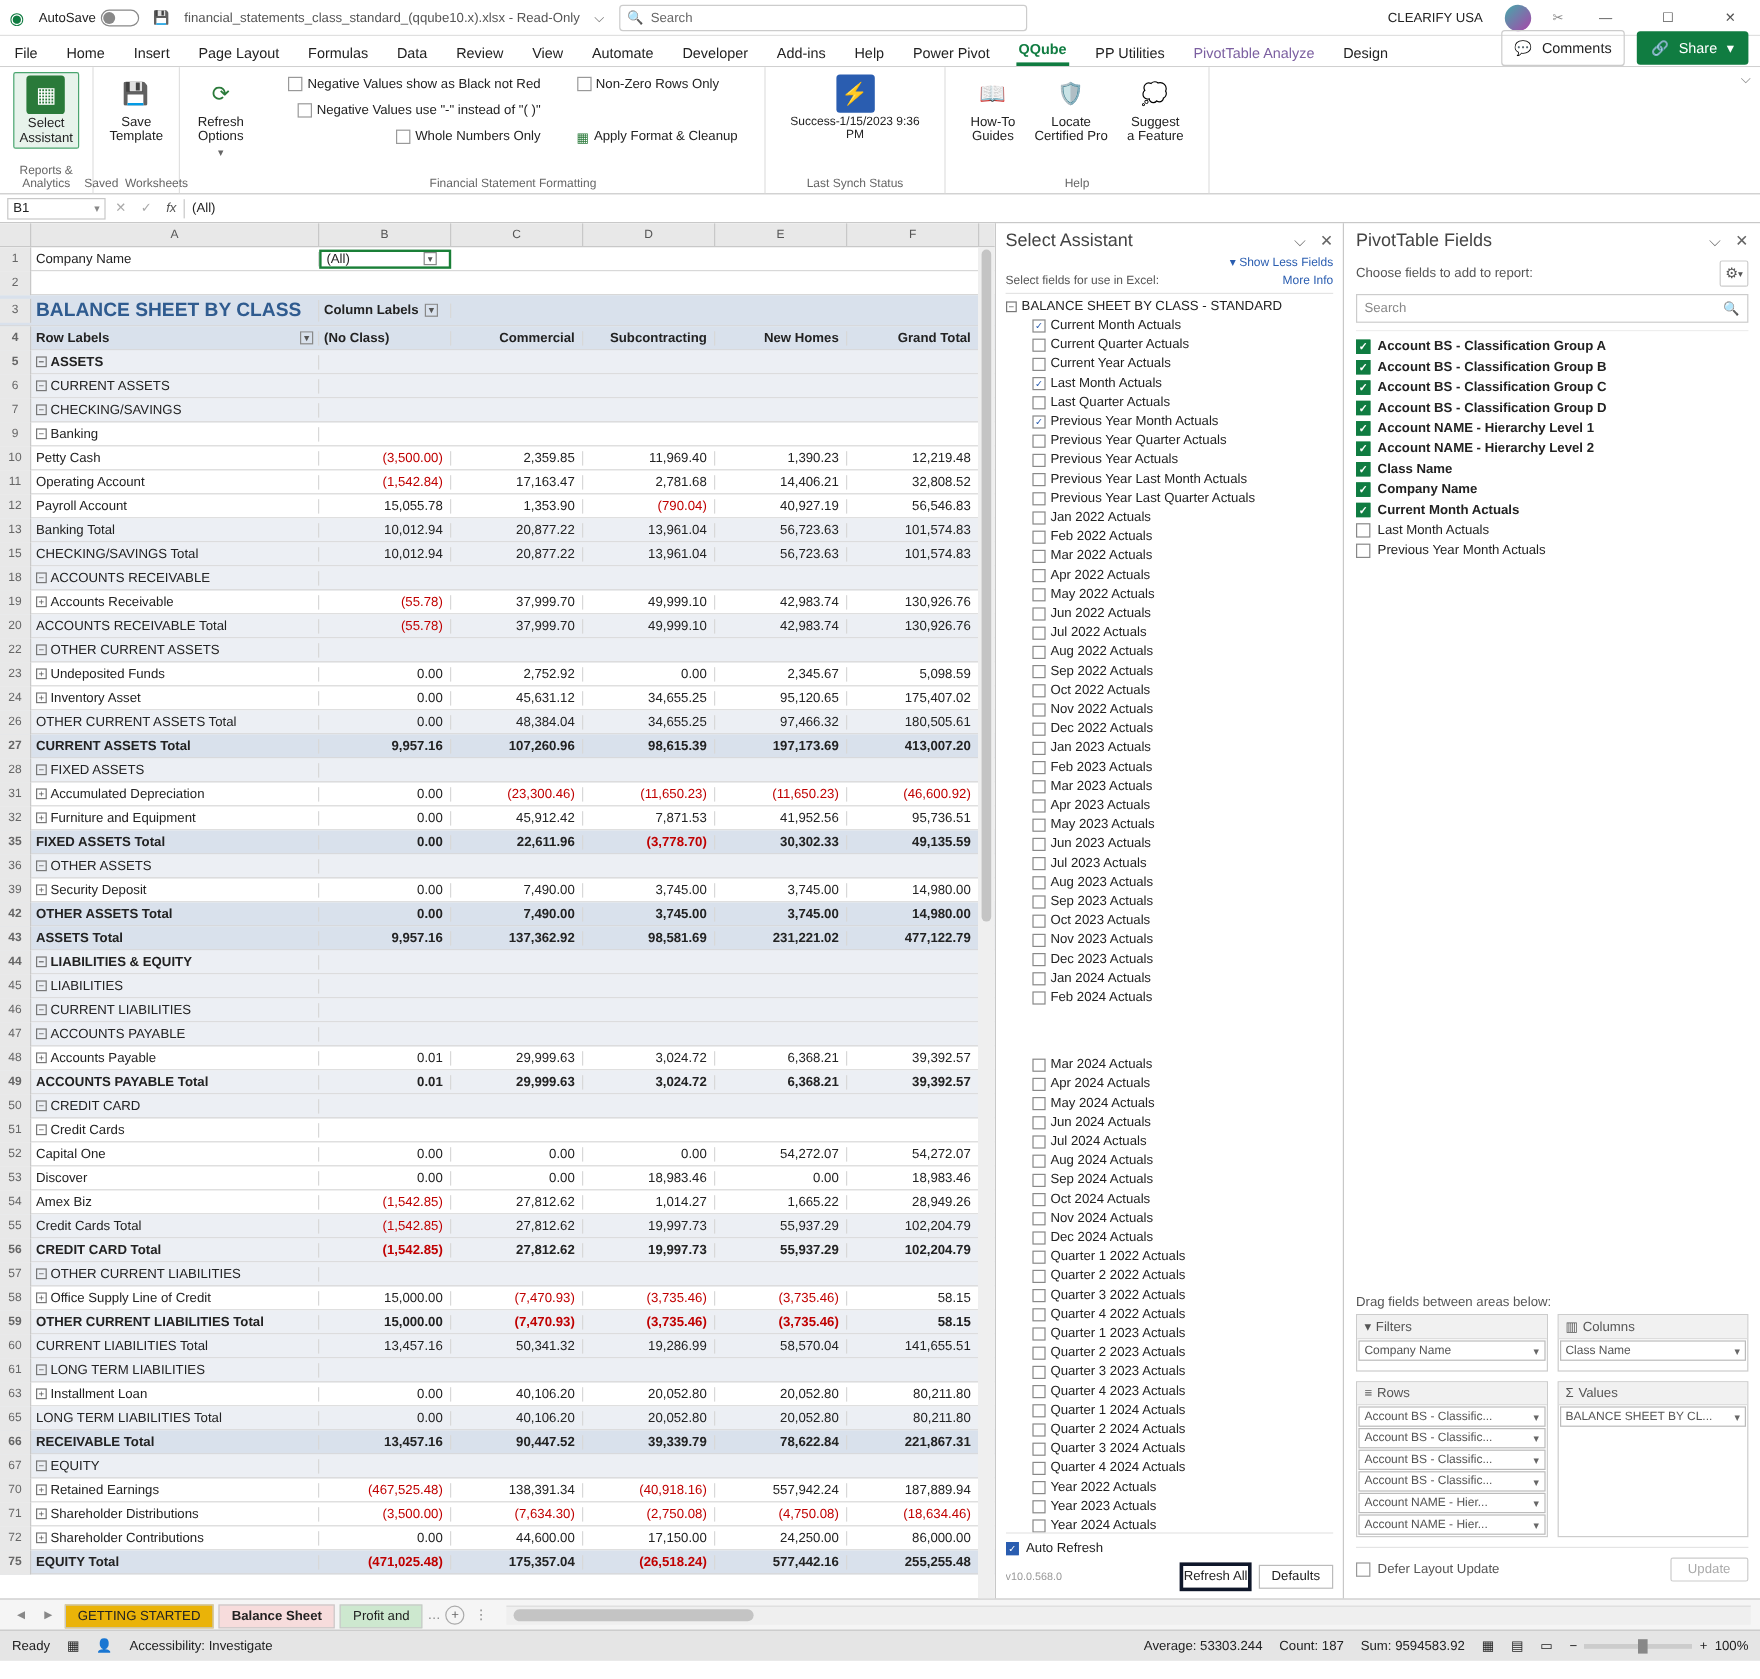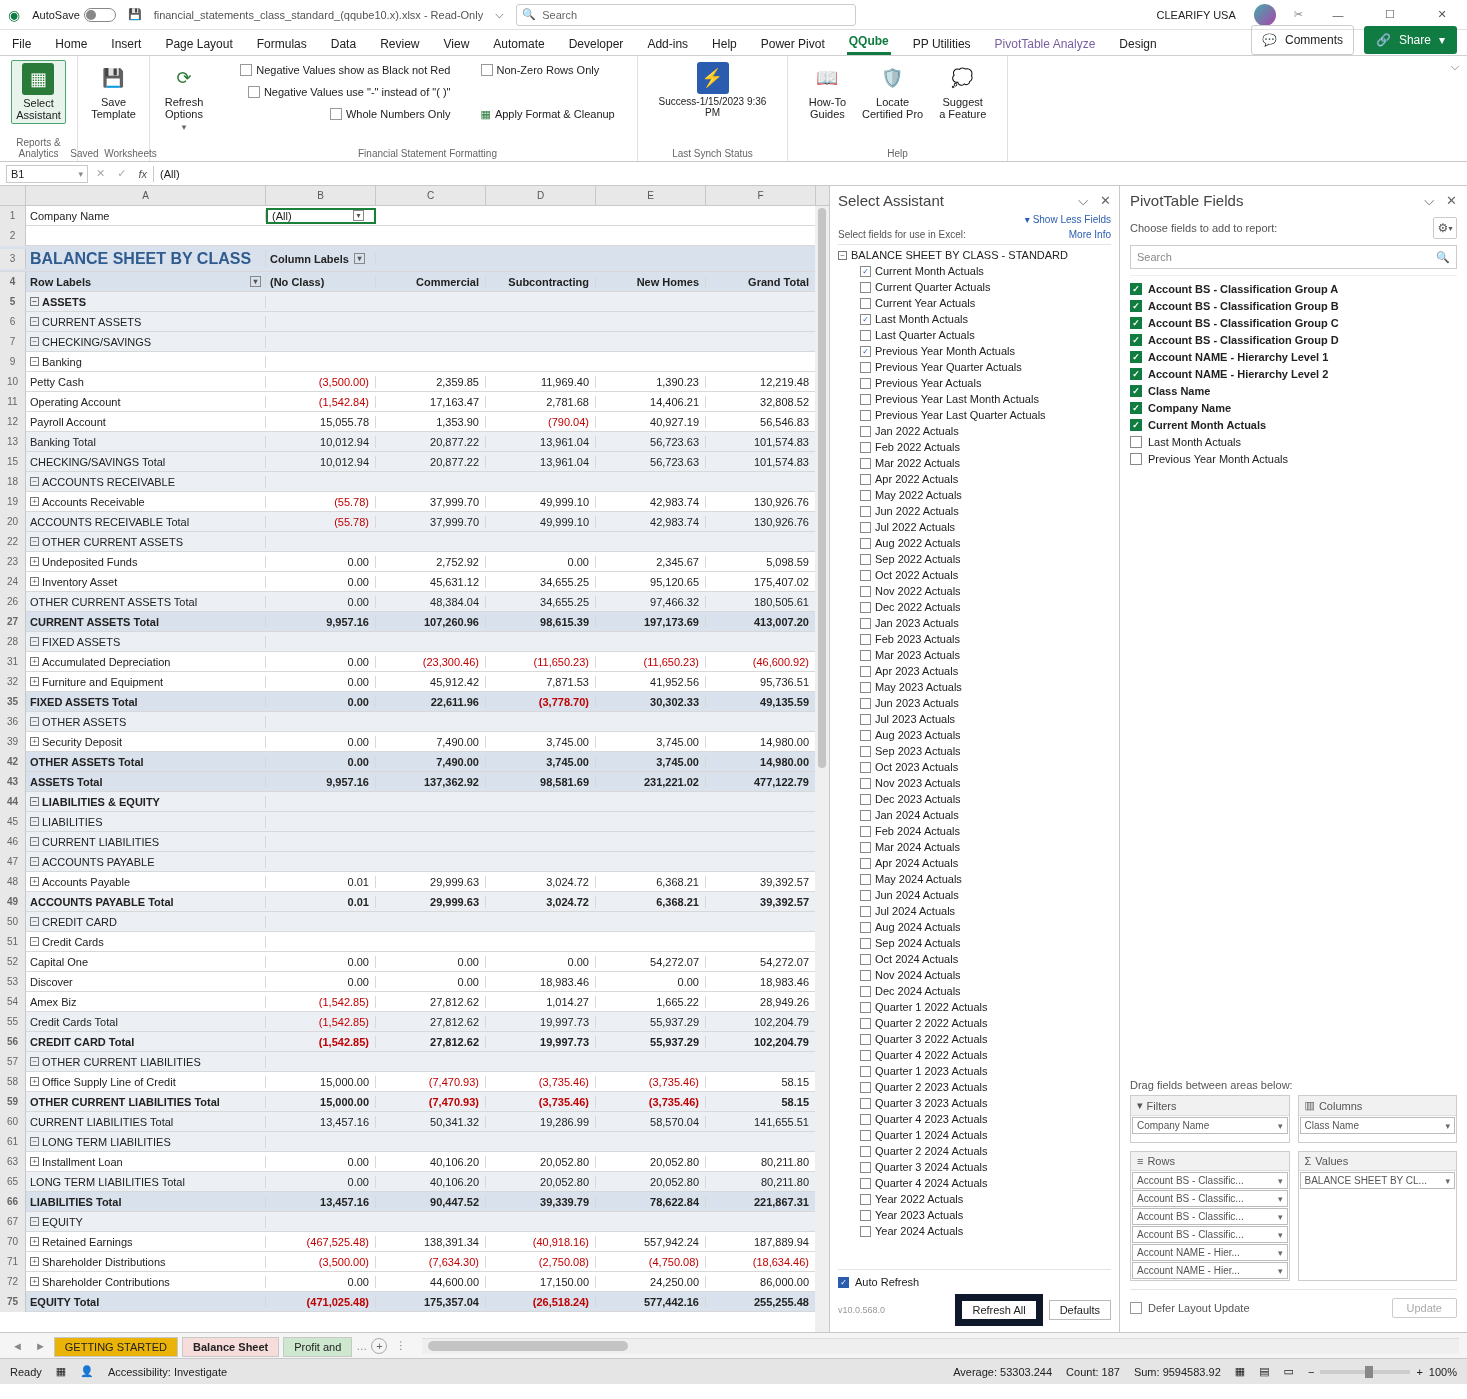--- a/index.html
+++ b/index.html
@@ -826,21 +826,21 @@
           </div>
           <div class="cB">0.00</div>
           <div class="cC">40,106.20</div>
           <div class="cD">20,052.80</div>
           <div class="cE">20,052.80</div>
           <div class="cF">80,211.80</div>
         </div>
         <div class="grow hdrshade bold">
           <div class="rn">66</div>
           <div class="cA pad1">
-            <span>LIABILITIES Total</span>
+            <span>RECEIVABLE Total</span>
           </div>
           <div class="cB">13,457.16</div>
           <div class="cC">90,447.52</div>
           <div class="cD">39,339.79</div>
           <div class="cE">78,622.84</div>
           <div class="cF">221,867.31</div>
         </div>
         <div class="grow shade">
           <div class="rn">67</div>
           <div class="cA pad2">
@@ -1061,21 +1061,21 @@
           <span>Dec  2023 Actuals</span>
         </div>
         <div class="tree-item" style="padding-left: 22px;">
           <span class="tchk"></span>
           <span>Jan  2024 Actuals</span>
         </div>
         <div class="tree-item" style="padding-left: 22px;">
           <span class="tchk"></span>
           <span>Feb  2024 Actuals</span>
         </div>
-        <div class="tree-item" style="padding-left: 22px;">
+        <div class="tree-item" style="padding-left: 22px; margin-top: 40px;">
           <span class="tchk"></span>
           <span>Mar  2024 Actuals</span>
         </div>
         <div class="tree-item" style="padding-left: 22px;">
           <span class="tchk"></span>
           <span>Apr  2024 Actuals</span>
         </div>
         <div class="tree-item" style="padding-left: 22px;">
           <span class="tchk"></span>
           <span>May  2024 Actuals</span>
@@ -1170,21 +1170,21 @@
         </div>
       </div>
     <div class="assist-footer">
       <span class="tchk" style="background:#2a5db0;color:#fff;border-color:#2a5db0;">✓</span>
       <span>Auto Refresh</span>
       <span style="margin-left:auto;"></span>
     </div>
     <div style="display:flex;align-items:center;gap:6px;">
       <span style="font-size:9px;color:#999;">v10.0.568.0</span>
       <span style="margin-left:auto;"></span>
-      <span class="btn" style="border:7px solid #0f172a;padding:3px 10px;">Refresh All</span>
+      <span class="btn" style="border:3px solid #0f172a;padding:3px 0;">Refresh All</span>
       <span class="btn" style="border:1px solid #bbb;padding:3px 10px;">Defaults</span>
     </div>
   </div>
 
   <div class="pfields">
     <div class="panel-head">
       <span class="pt">PivotTable Fields</span>
       <div class="pbtns">
           <span>⌵</span>
           <span>✕</span>

